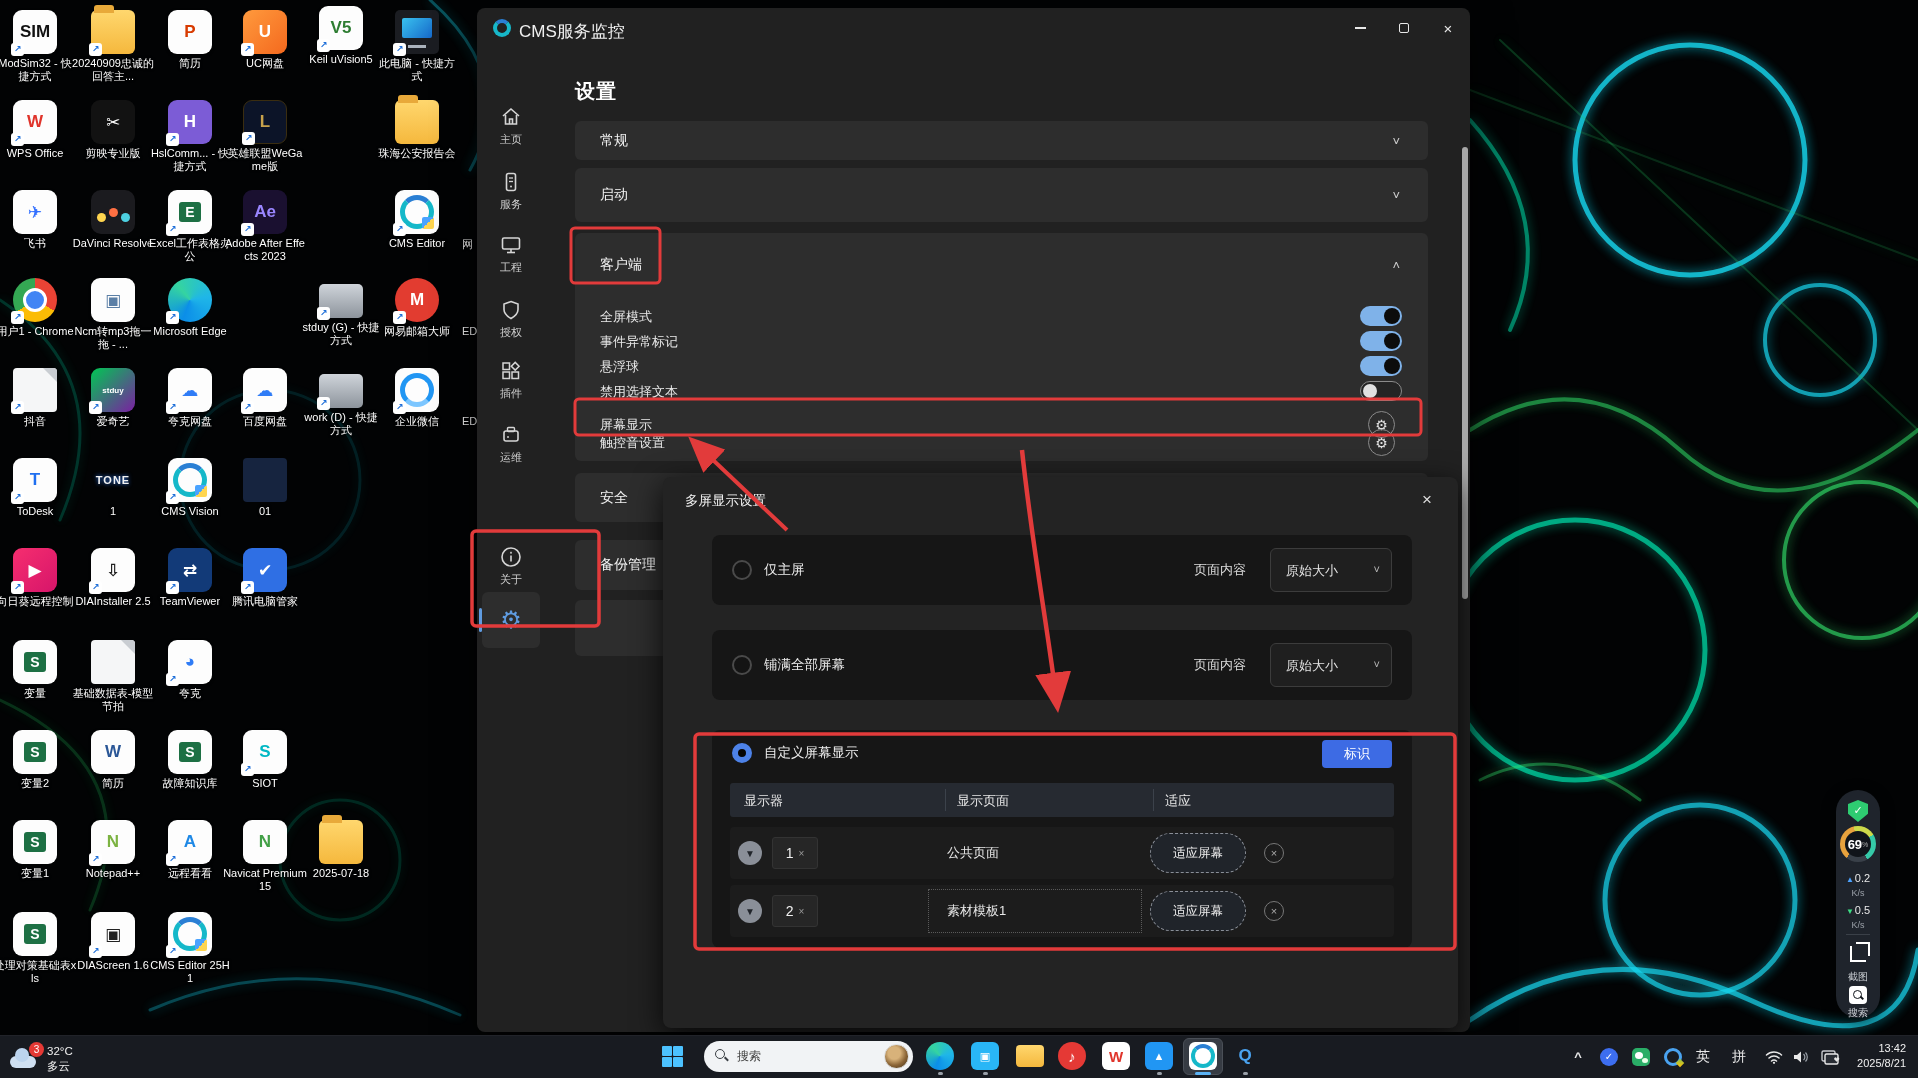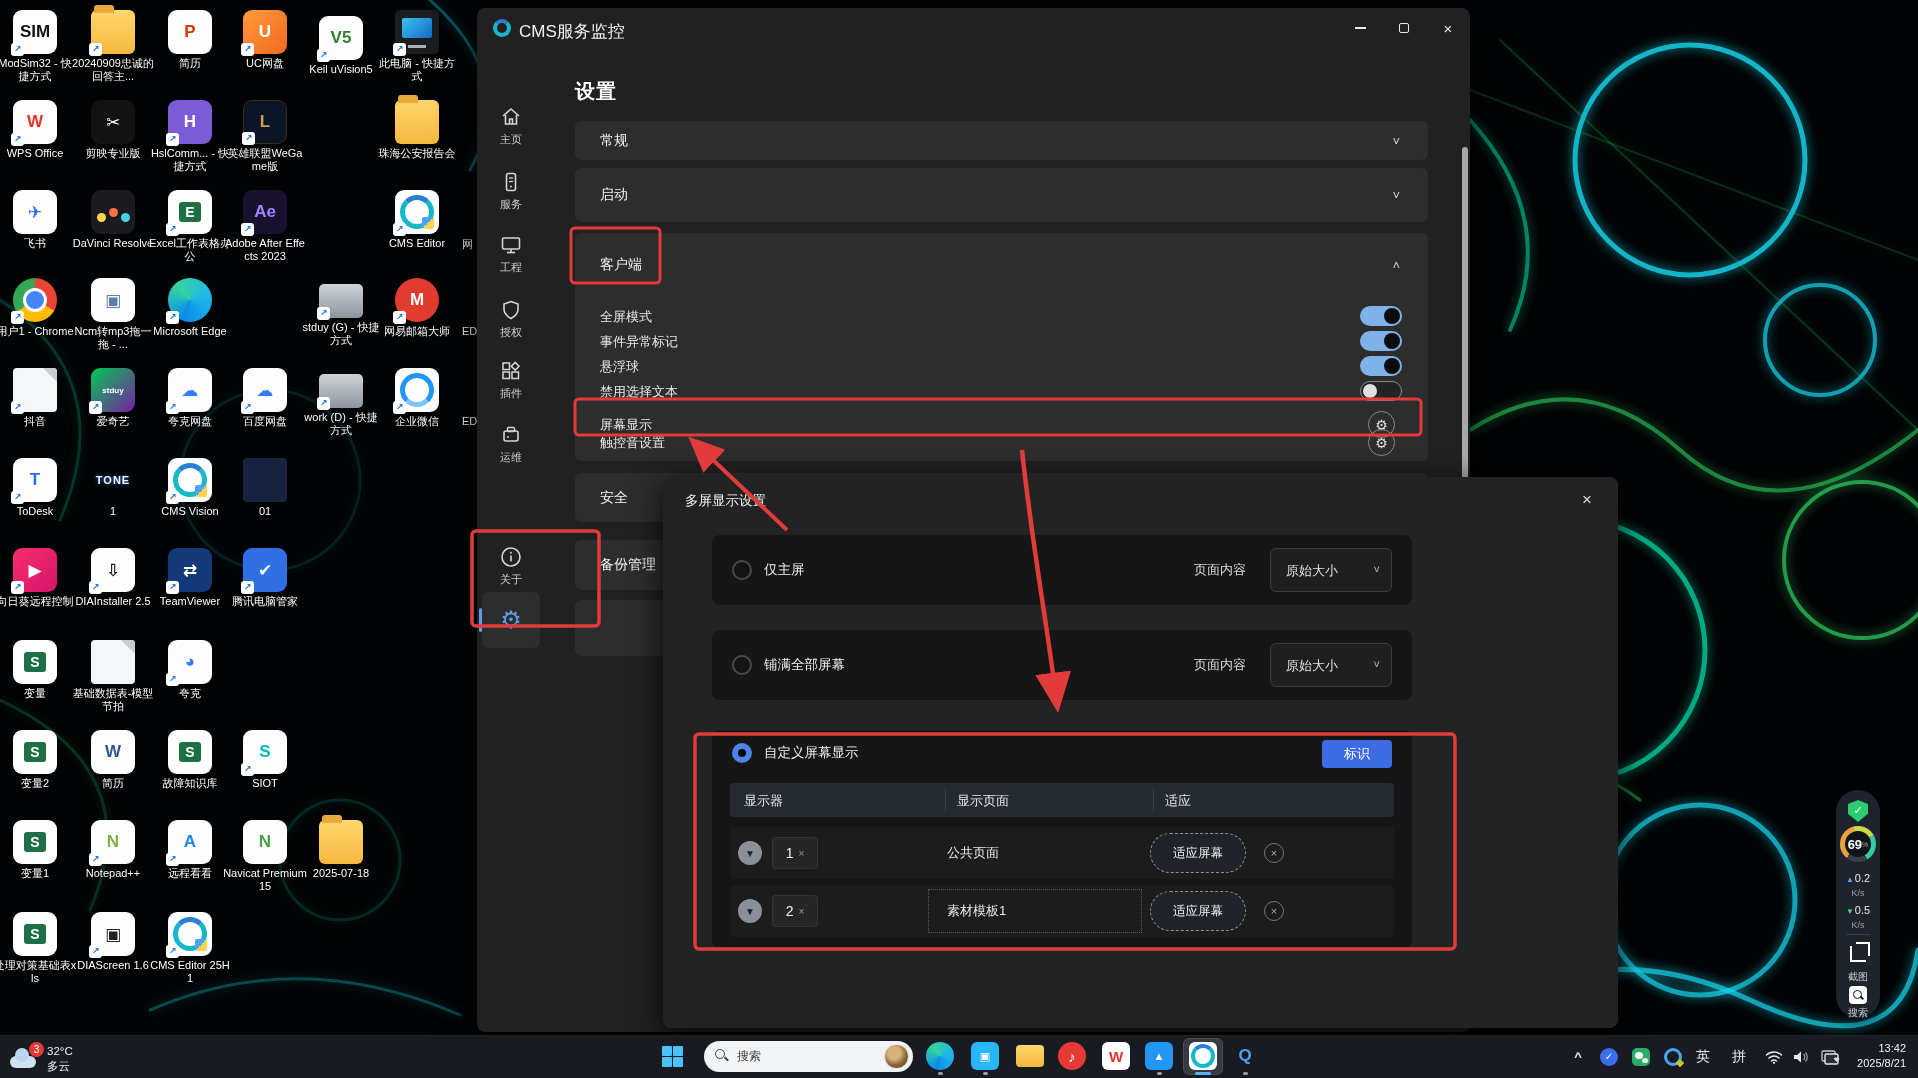--- a/index.html
+++ b/index.html
@@ -73,21 +73,21 @@
   .crowlabel{position:absolute;left:0;top:3px;font-size:13px;color:#e8e8e8;}
   .toggle{position:absolute;right:0;top:1px;width:42px;height:20px;border-radius:10px;cursor:pointer;}
   .toggle.on{background:#7fb2e9;}
   .toggle.on i{position:absolute;right:2px;top:2px;width:16px;height:16px;border-radius:50%;background:#0c0c0c;}
   .toggle.off{background:#242424;border:1px solid #8a8a8a;}
   .toggle.off i{position:absolute;left:2px;top:2px;width:14px;height:14px;border-radius:50%;background:#e0e0e0;}
   .gearbtn{position:absolute;right:7px;top:-2px;width:27px;height:27px;border-radius:50%;border:1.5px solid #8a8a8a;color:#e0e0e0;display:flex;align-items:center;justify-content:center;font-size:14px;cursor:pointer;}
   .vscroll{position:absolute;left:985px;top:139px;width:6px;height:452px;background:#a8a8a8;border-radius:3px;}
 
   
-  #dialog{position:absolute;left:663px;top:477px;width:955px;height:551px;background:#232323;border-radius:8px;box-shadow:0 8px 30px rgba(0,0,0,.8);z-index:20;}
+  #dialog{position:absolute;left:663px;top:477px;width:795px;height:551px;background:#232323;border-radius:8px;box-shadow:0 8px 30px rgba(0,0,0,.8);z-index:20;}
   .dtitle{position:absolute;left:22px;top:15px;font-size:13.5px;color:#f2f2f2;}
   .dclose{position:absolute;right:16px;top:8px;width:30px;height:30px;color:#ddd;font-size:17px;display:flex;align-items:center;justify-content:center;cursor:pointer;}
   .opt{position:absolute;left:49px;width:700px;height:70px;background:#161616;border-radius:8px;}
   .radio{position:absolute;left:20px;top:50%;margin-top:-10px;width:20px;height:20px;border-radius:50%;border:2px solid #4a4a4a;background:#141414;cursor:pointer;}
   .radio.sel{border:6px solid #4d82e8;background:#060606;}
   .optlabel{position:absolute;left:52px;top:50%;transform:translateY(-50%);font-size:13.5px;color:#eee;}
   .pclabel{position:absolute;right:166px;top:50%;transform:translateY(-50%);font-size:13px;color:#ddd;}
   .ddown{position:absolute;right:20px;top:50%;transform:translateY(-50%);width:122px;height:44px;background:#1f1f1f;border:1px solid #3c3c3c;border-radius:6px;cursor:pointer;}
   .ddown .dv{position:absolute;left:15px;top:13px;font-size:13px;color:#e4e4e4;}
   .ddown .dc{position:absolute;right:11px;top:14px;font-size:11px;color:#bbb;}
@@ -223,21 +223,21 @@
         </div>
         <div class="dlabel">简历</div>
       </div>
       <div class="dicon" style="left: 223px; top: 10px;">
         <div class="dimg st-orange">
           <span style="color: rgb(255, 255, 255);">U</span>
           <i class="sc">↗</i>
         </div>
         <div class="dlabel">UC网盘</div>
       </div>
-      <div class="dicon" style="left: 299px; top: 16px; text-align: center;">
+      <div class="dicon" style="left: 299px; top: 6px; text-align: center;">
         <div class="dimg st-white">
           <span style="color: rgb(46, 125, 50);">V5</span>
           <i class="sc">↗</i>
         </div>
         <div class="dlabel">Keil uVision5</div>
       </div>
       <div class="dicon" style="left: 375px; top: 10px;">
         <div class="dimg st-monitor">
           <i class="sc">↗</i>
         </div>

